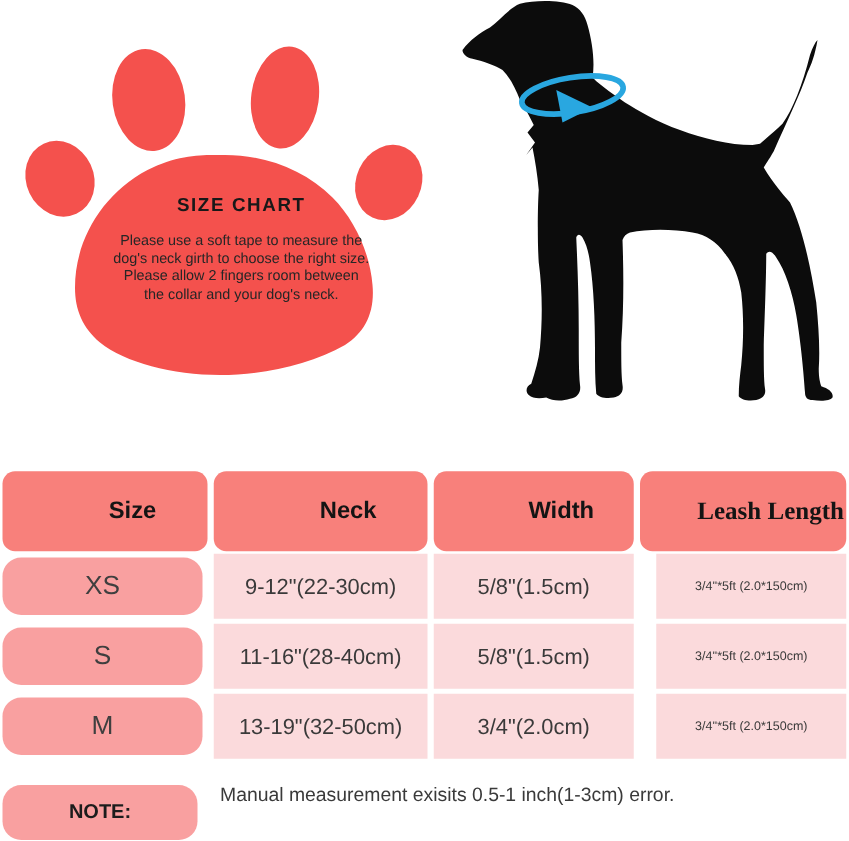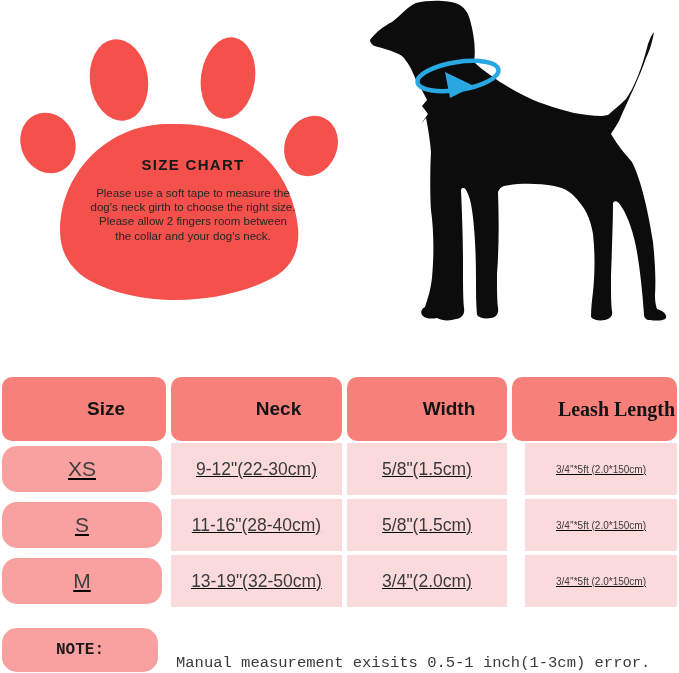--- a/index.html
+++ b/index.html
@@ -21,30 +21,30 @@
   #dog-svg{left:358px;top:0;}
 
   
   .tbl{left:0;top:377px;width:679px;}
   .hdr-row,.data-row{position:absolute;left:2px;width:675px;display:grid;
     grid-template-columns:164px 171px 160px 165px;column-gap:5px;}
   .hdr-row{top:0;height:64px;}
   .hdr-cell{background:#f8807b;border-radius:10px;display:flex;align-items:center;justify-content:center;
     font-size:19px;font-weight:bold;color:#141414;padding-left:44px;}
   .hdr-serif{font-family:"Liberation Serif","DejaVu Serif",serif;font-size:20px;}
-  .data-row{height:52px;text-decoration:underline;}
+  .data-row{height:52px;}
   .row-0{top:66px;} .row-1{top:122px;} .row-2{top:178px;}
   .size-badge{background:#f9a0a0;border-radius:15px;margin:3px 4px 3px 0;display:flex;align-items:center;justify-content:center;
     font-size:21px;color:#3f3f3f;}
   .cell{background:#fbdadc;display:flex;align-items:center;justify-content:center;
     font-size:17.5px;color:#3a3a3a;}
   .cell-leash{font-size:10px;margin-left:13px;}
 
   
-  .note-row{left:2px;top:628px;width:675px;height:44px;display:flex;align-items:flex-end;font-family:Liberation Mono, monospace;}
+  .note-row{left:2px;top:628px;width:675px;height:44px;display:flex;align-items:flex-start;}
   .note-badge{width:156px;height:44px;background:#f9a0a0;border-radius:15px;display:flex;align-items:center;justify-content:center;
     font-size:16px;font-weight:bold;color:#1c1c1c;flex:none;}
   .note-text{margin-left:18px;font-size:15.5px;color:#3a3a3a;}
 </style>
 </head>
 <body>
 
 <svg id="paw-svg" class="abs" width="360" height="330" viewBox="0 0 360 330">
   <g fill="#f4514d">
     <ellipse cx="48" cy="143" rx="27" ry="31" transform="rotate(-25 48 143)"></ellipse>

